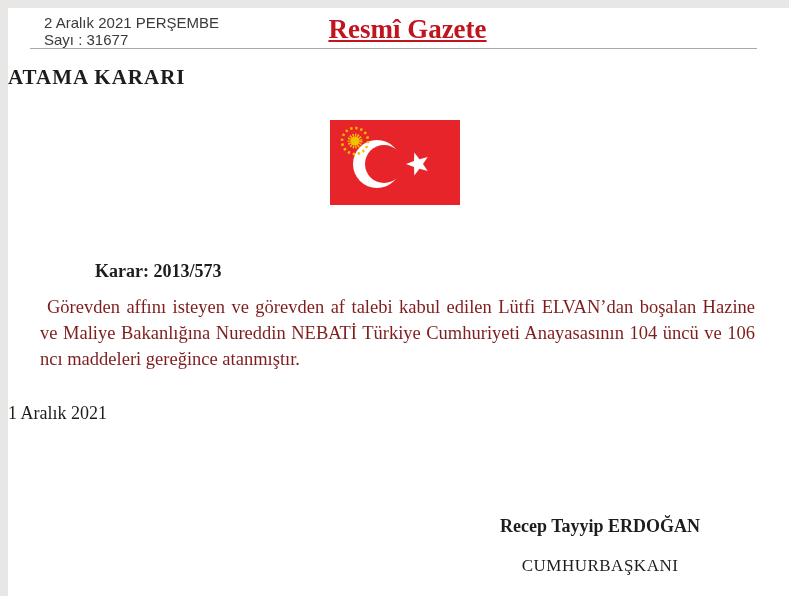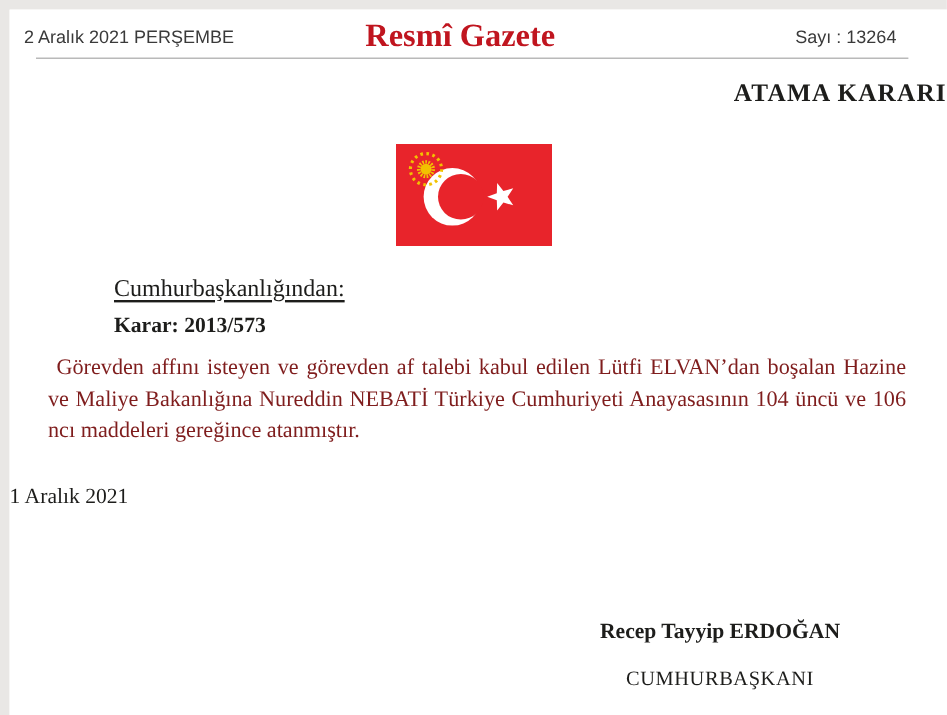--- a/index.html
+++ b/index.html
@@ -17,44 +17,44 @@
   .edge-left {
     position: absolute; top: 0; left: 0; width: 8px; height: 596px;
     background: #e9e7e5;
   }
   .page {
     position: absolute; top: 8px; left: 8px; width: 781px; height: 588px;
     background: #ffffff;
   }
   
   .masthead {
-    position: absolute; top: 6px; left: 12px; width: 727px; height: 34px;
-    display: flex; align-items: center; justify-content: space-between;
+    position: absolute; top: 6px; left: 36px; width: 727px; height: 34px;
+    display: flex; align-items: flex-start; justify-content: space-between; flex-direction: column;
   }
   .masthead-date {
     font-family: "Liberation Sans", sans-serif;
     font-size: 15px; color: #3a3a3a; white-space: nowrap;
   }
   .masthead-title {
     font-family: "Liberation Serif", serif;
     font-size: 27px; font-weight: bold; color: #c0151f; white-space: nowrap;
-    position: absolute; left: 50%; transform: translateX(-50%); top: 0;
+    position: absolute; left: 50%; transform: translateX(-50%); top: 0; text-decoration: underline;
   }
   .masthead-issue {
     font-family: "Liberation Sans", sans-serif;
     font-size: 15px; color: #3a3a3a; white-space: nowrap;
   }
   .masthead-divider {
     position: absolute; top: 40px; left: 22px; width: 727px; height: 0;
     border-top: 1px solid #a9a9a9;
   }
   
   .doc-heading {
     position: absolute; top: 57px; left: 0; width: 781px;
-    text-align: right; font-size: 21px; font-weight: bold;
+    text-align: left; font-size: 21px; font-weight: bold;
     letter-spacing: 1px; color: #1d1d1b;
   }
   
   .flag-wrap {
     position: absolute; top: 112px; left: 322px; width: 130px; height: 85px;
   }
   .flag-wrap svg { display: block; width: 130px; height: 85px; }
   
   .from-line {
     position: absolute; top: 222px; left: 87px;
@@ -86,21 +86,21 @@
 <body>
 
 <div class="edge-top"></div>
 <div class="edge-left"></div>
 
 <div class="page">
 
   <div class="masthead">
     <span class="masthead-date">2 Aralık 2021 PERŞEMBE</span>
     <span class="masthead-title">Resmî Gazete</span>
-    <span class="masthead-issue">Sayı : 13264</span>
+    <span class="masthead-issue">Sayı : 31677</span>
   </div>
   <div class="masthead-divider"></div>
 
   <div class="doc-heading">ATAMA KARARI</div>
 
   <div class="flag-wrap">
     <svg viewBox="0 0 130 85" xmlns="http://www.w3.org/2000/svg">
 
       <rect x="0" y="0" width="130" height="85" fill="#e8242b"></rect>
 
@@ -110,21 +110,20 @@
       <polygon fill="#ffffff" points="76,44 84,46.9 84.3,55.4 89.5,48.8 97.7,51.1 93,44 97.7,36.9 89.5,39.2 84.3,32.6 84,41.1"></polygon>
 
       <g>
         <circle cx="25" cy="21" r="13" fill="none" stroke="#f2c200" stroke-width="2.6" stroke-dasharray="2.2 2.9"></circle>
         <circle cx="25" cy="21" r="6" fill="none" stroke="#f2c200" stroke-width="3" stroke-dasharray="1.4 1.1"></circle>
         <circle cx="25" cy="21" r="4.6" fill="#f2c200"></circle>
       </g>
     </svg>
   </div>
 
-  <div class="from-line">Cumhurbaşkanlığından:</div>
   <div class="decision-no">Karar: 2013/573</div>
 
   <div class="body-text">Görevden affını isteyen ve görevden af talebi kabul edilen Lütfi ELVAN’dan boşalan Hazine ve Maliye Bakanlığına Nureddin NEBATİ Türkiye Cumhuriyeti Anayasasının 104 üncü ve 106 ncı maddeleri gereğince atanmıştır.</div>
 
   <div class="decision-date">1 Aralık 2021</div>
 
   <div class="signature">
     <div class="signature-name">Recep Tayyip ERDOĞAN</div>
     <div class="signature-title">CUMHURBAŞKANI</div>
   </div>

